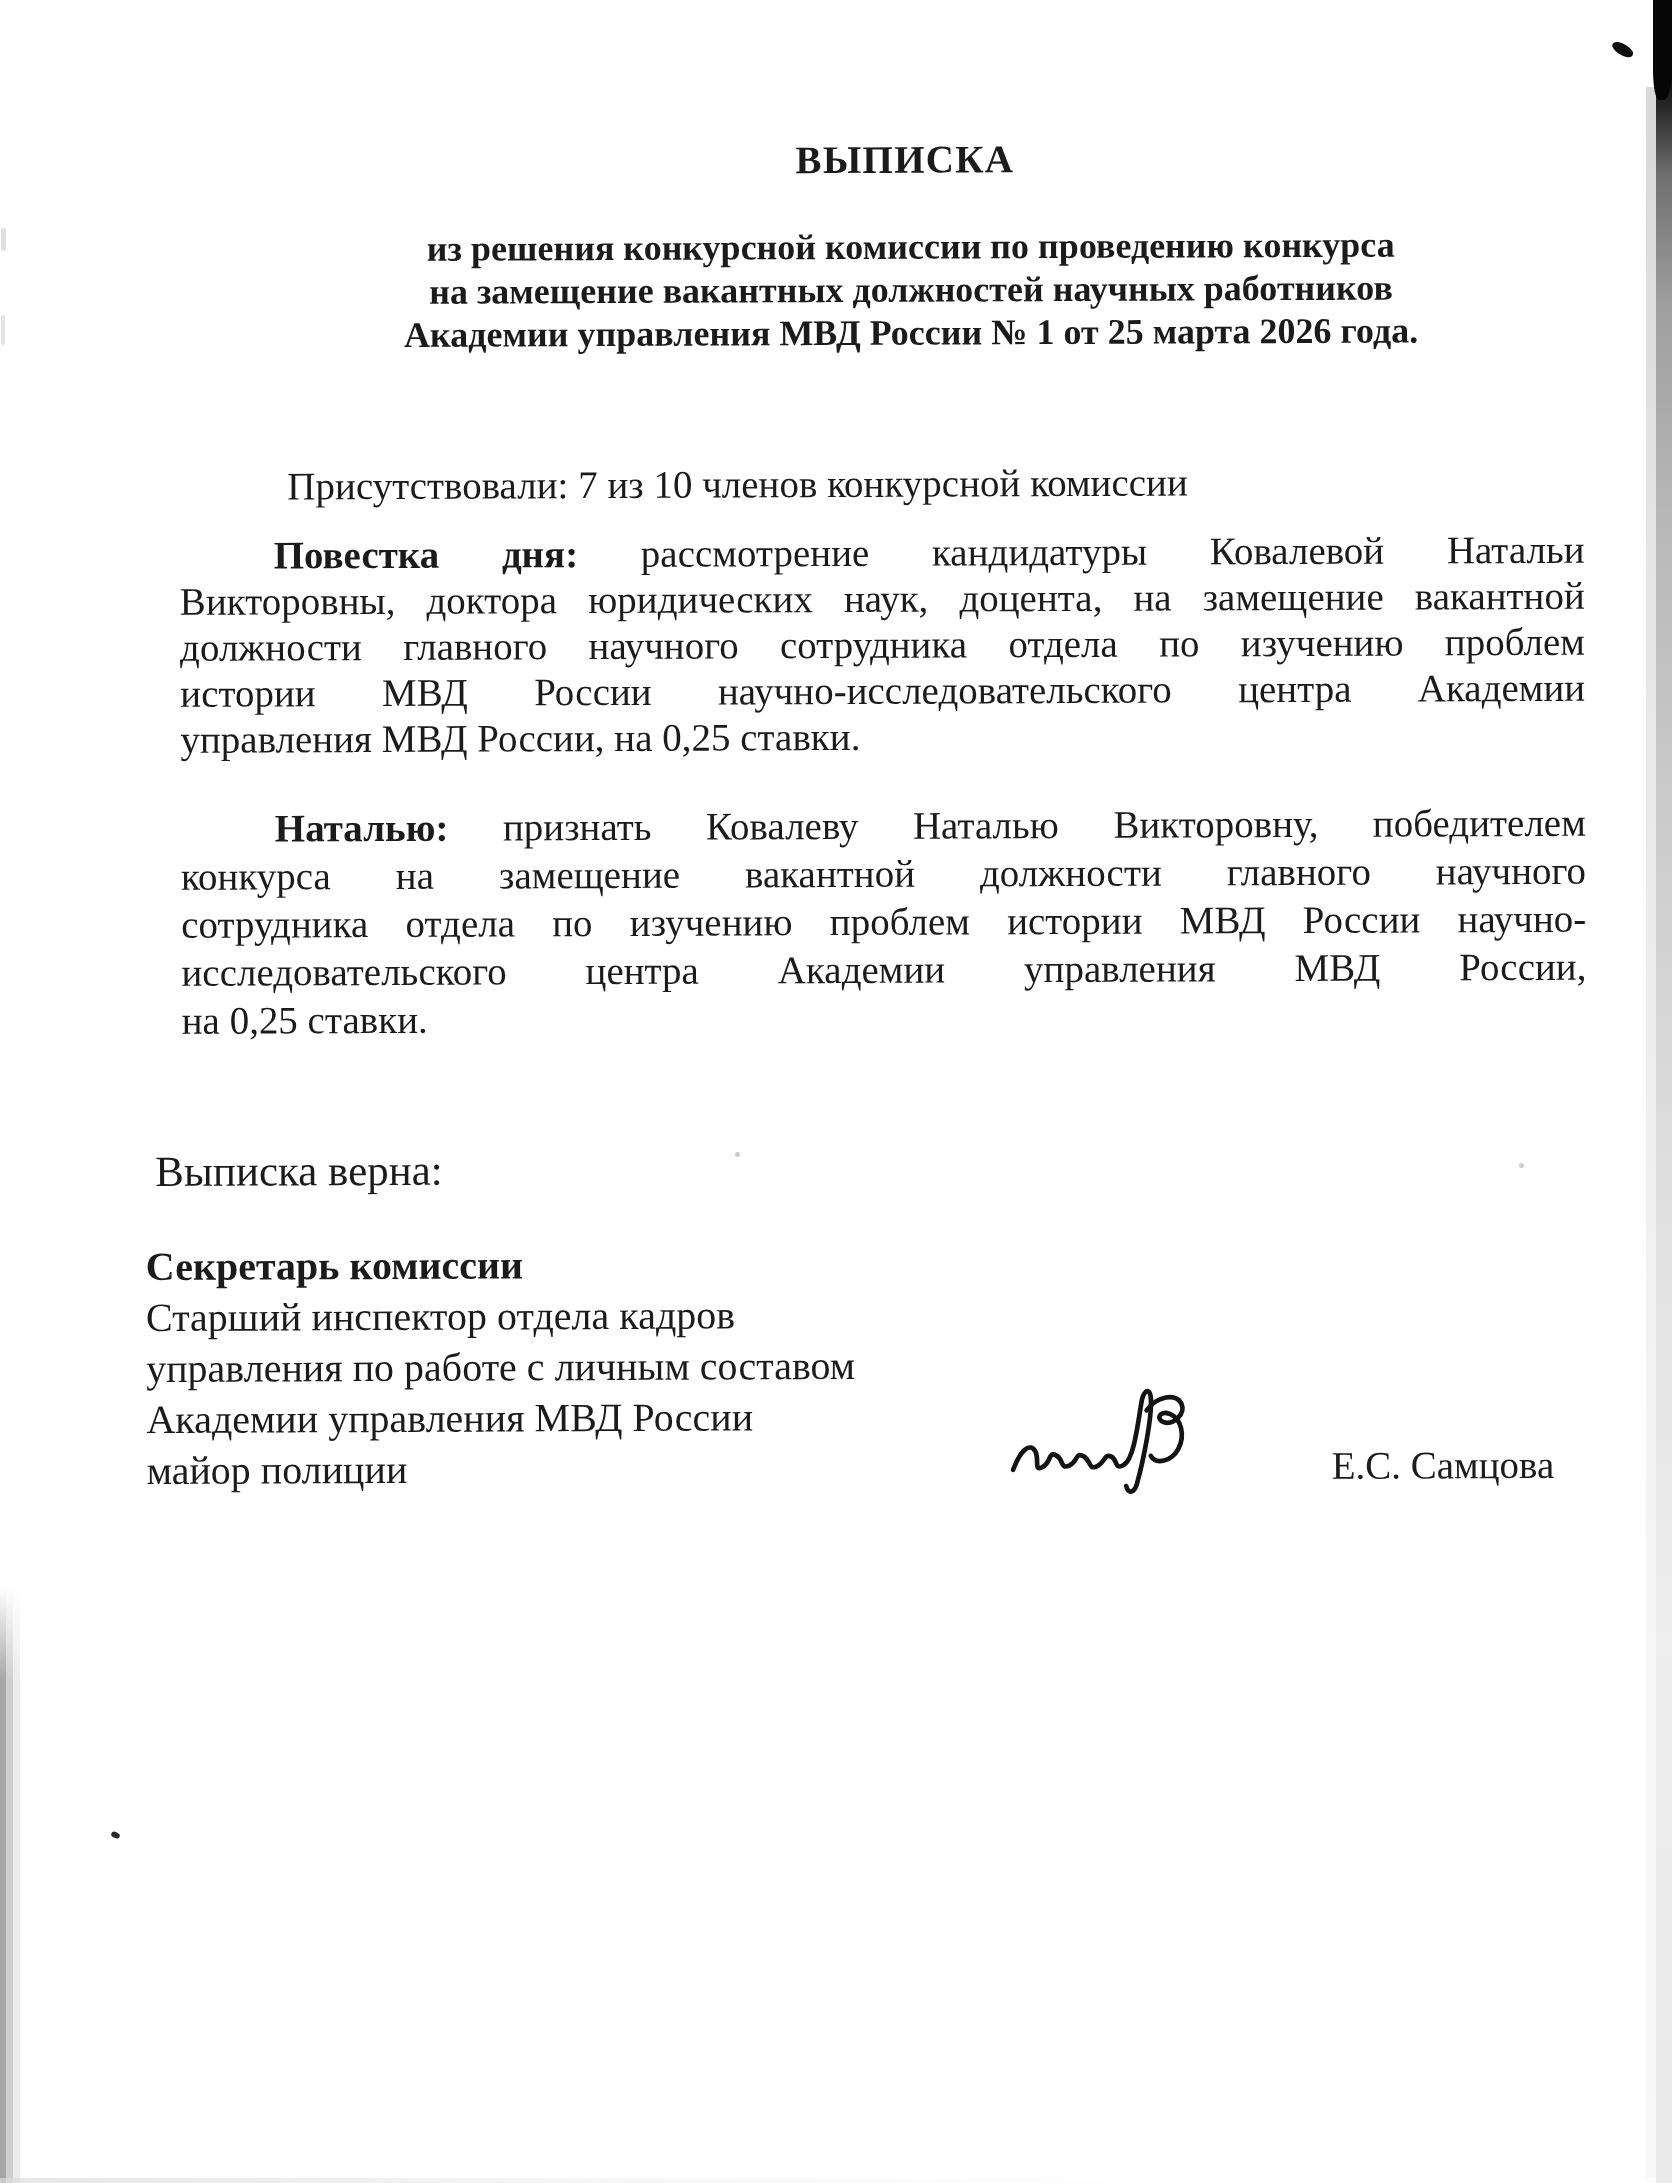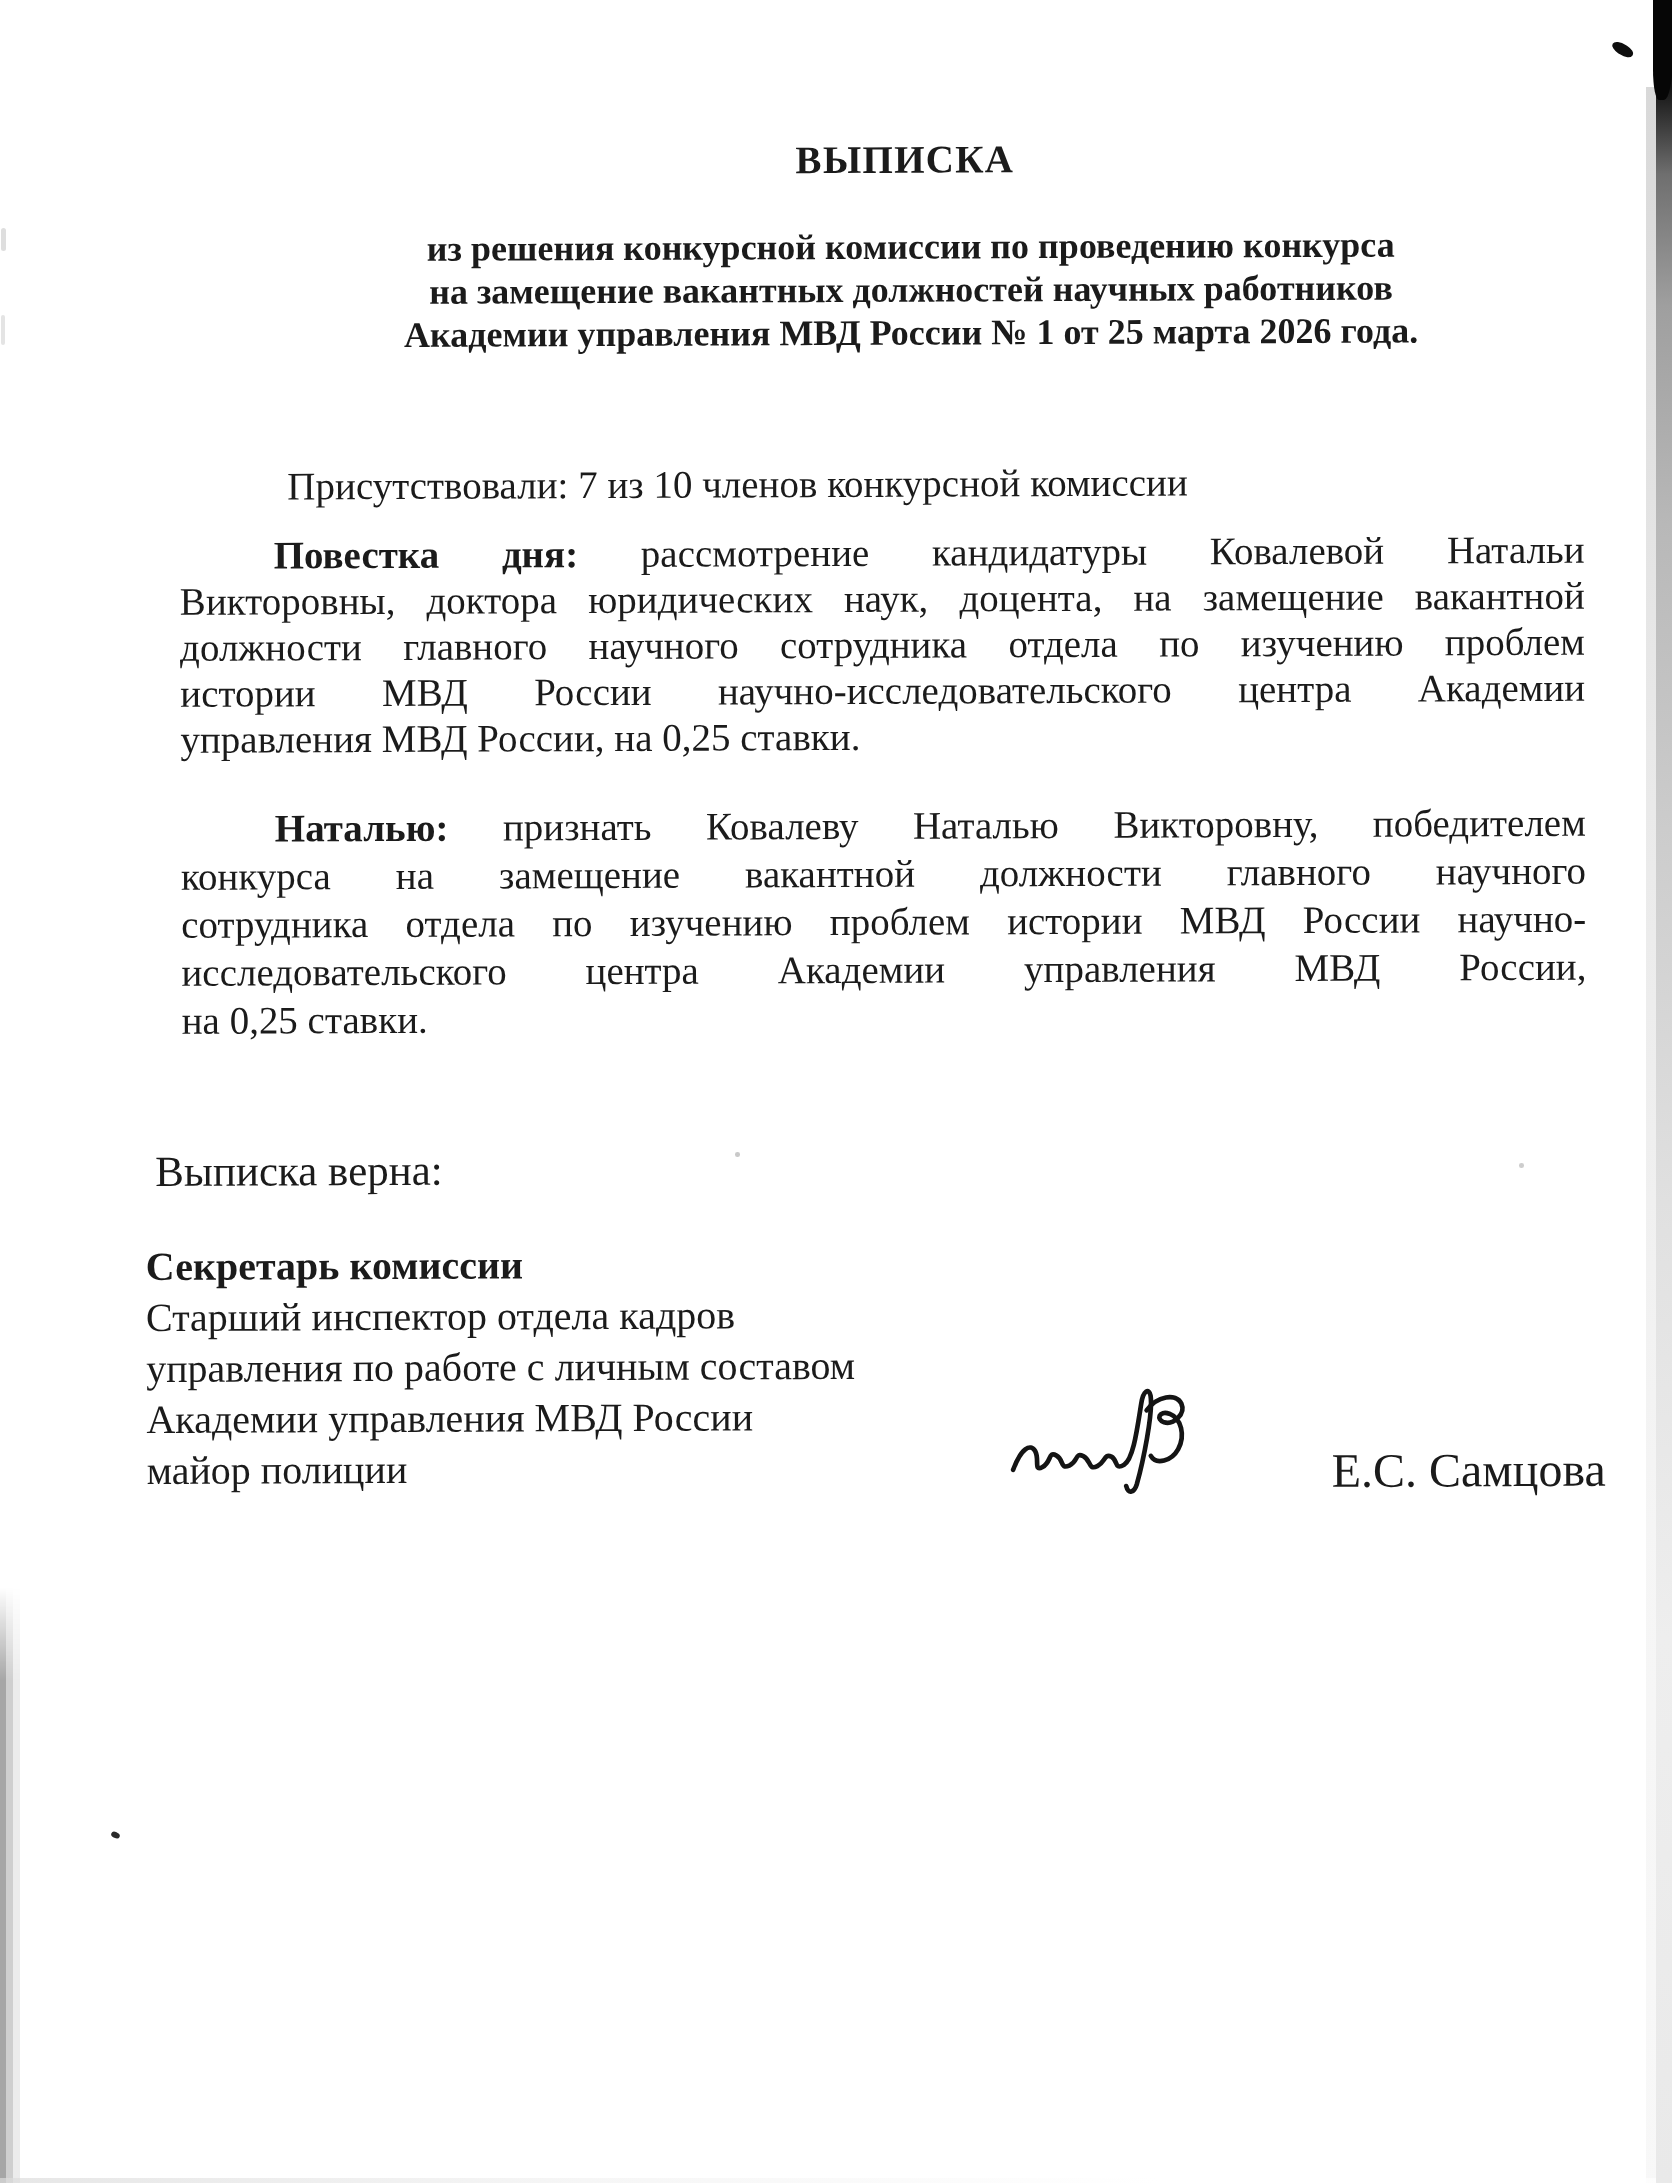--- a/index.html
+++ b/index.html
@@ -42,21 +42,21 @@
     position:absolute;left:154px;top:1144px;
     font-size:43px;
   }
   .sig-block{
     position:absolute;left:144px;top:1238px;
     font-size:40px;line-height:51px;
   }
   .sig-line.bold{font-weight:bold;}
   .sig-name{
     position:absolute;left:1329px;top:1445px;
-    font-size:48px;
+    font-size:39px;
     text-align:right;
   }
   .signature{
     position:absolute;left:1001px;top:1385px;
     width:221px;height:117px;
   }
 
   
   .edge-right{
     position:absolute;right:0;top:0;bottom:0;width:17.4px;

